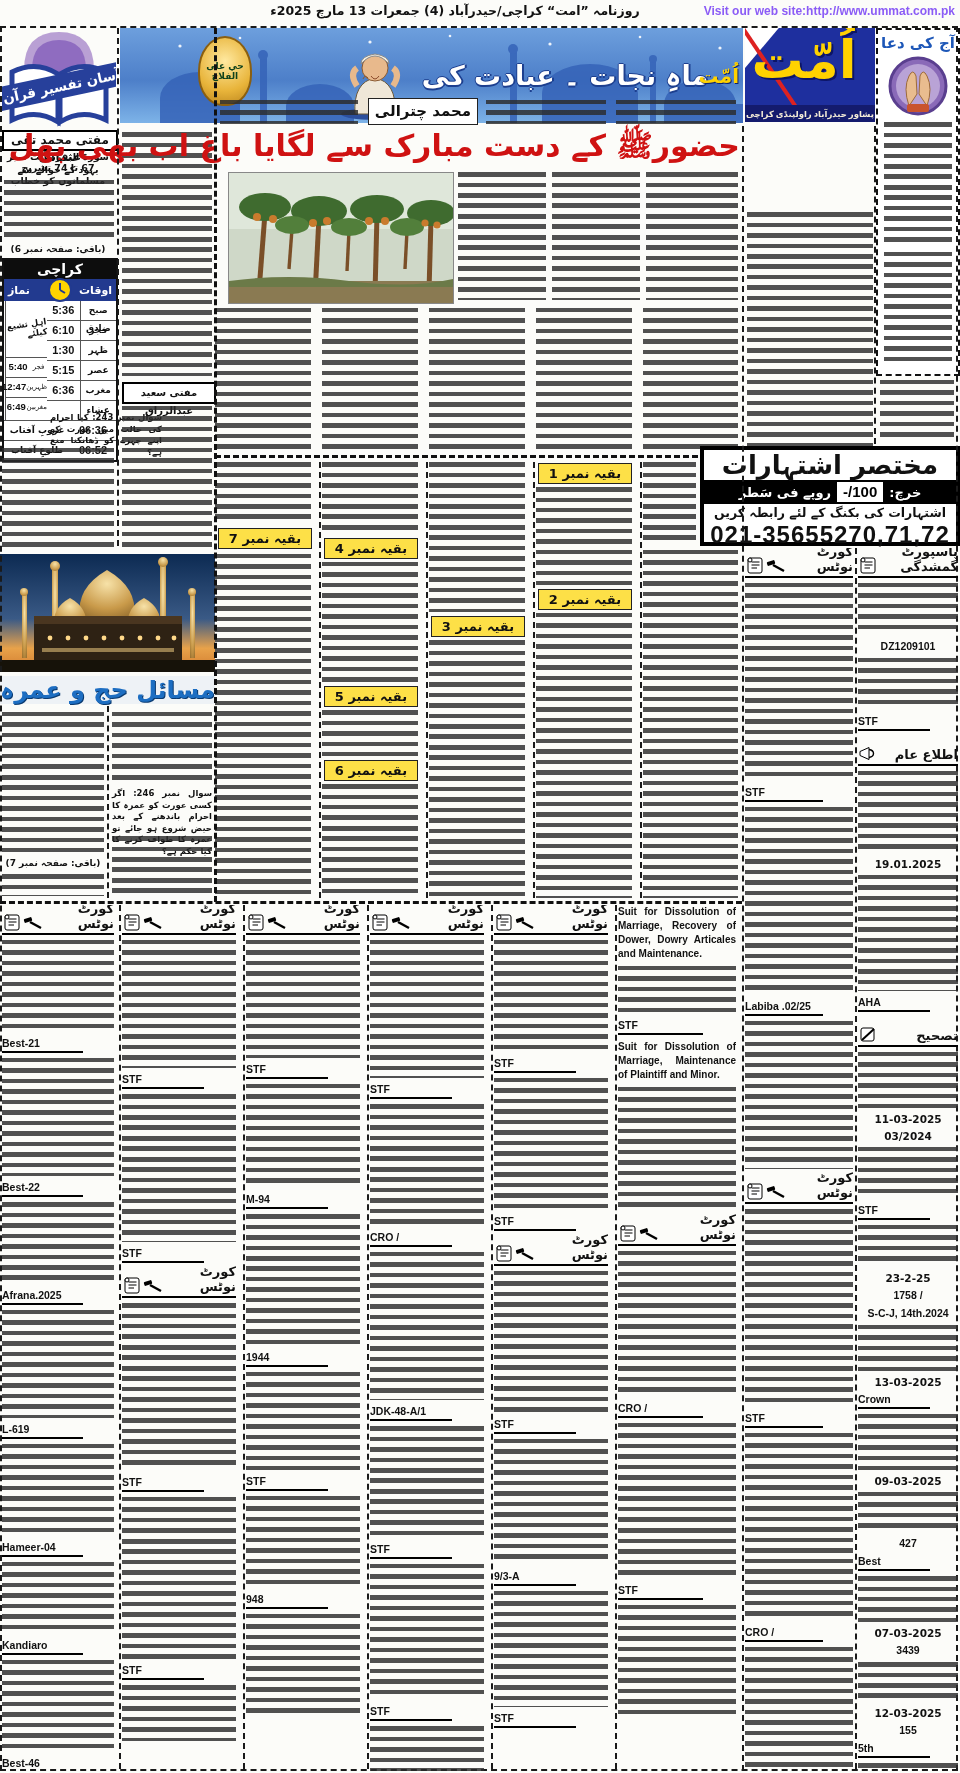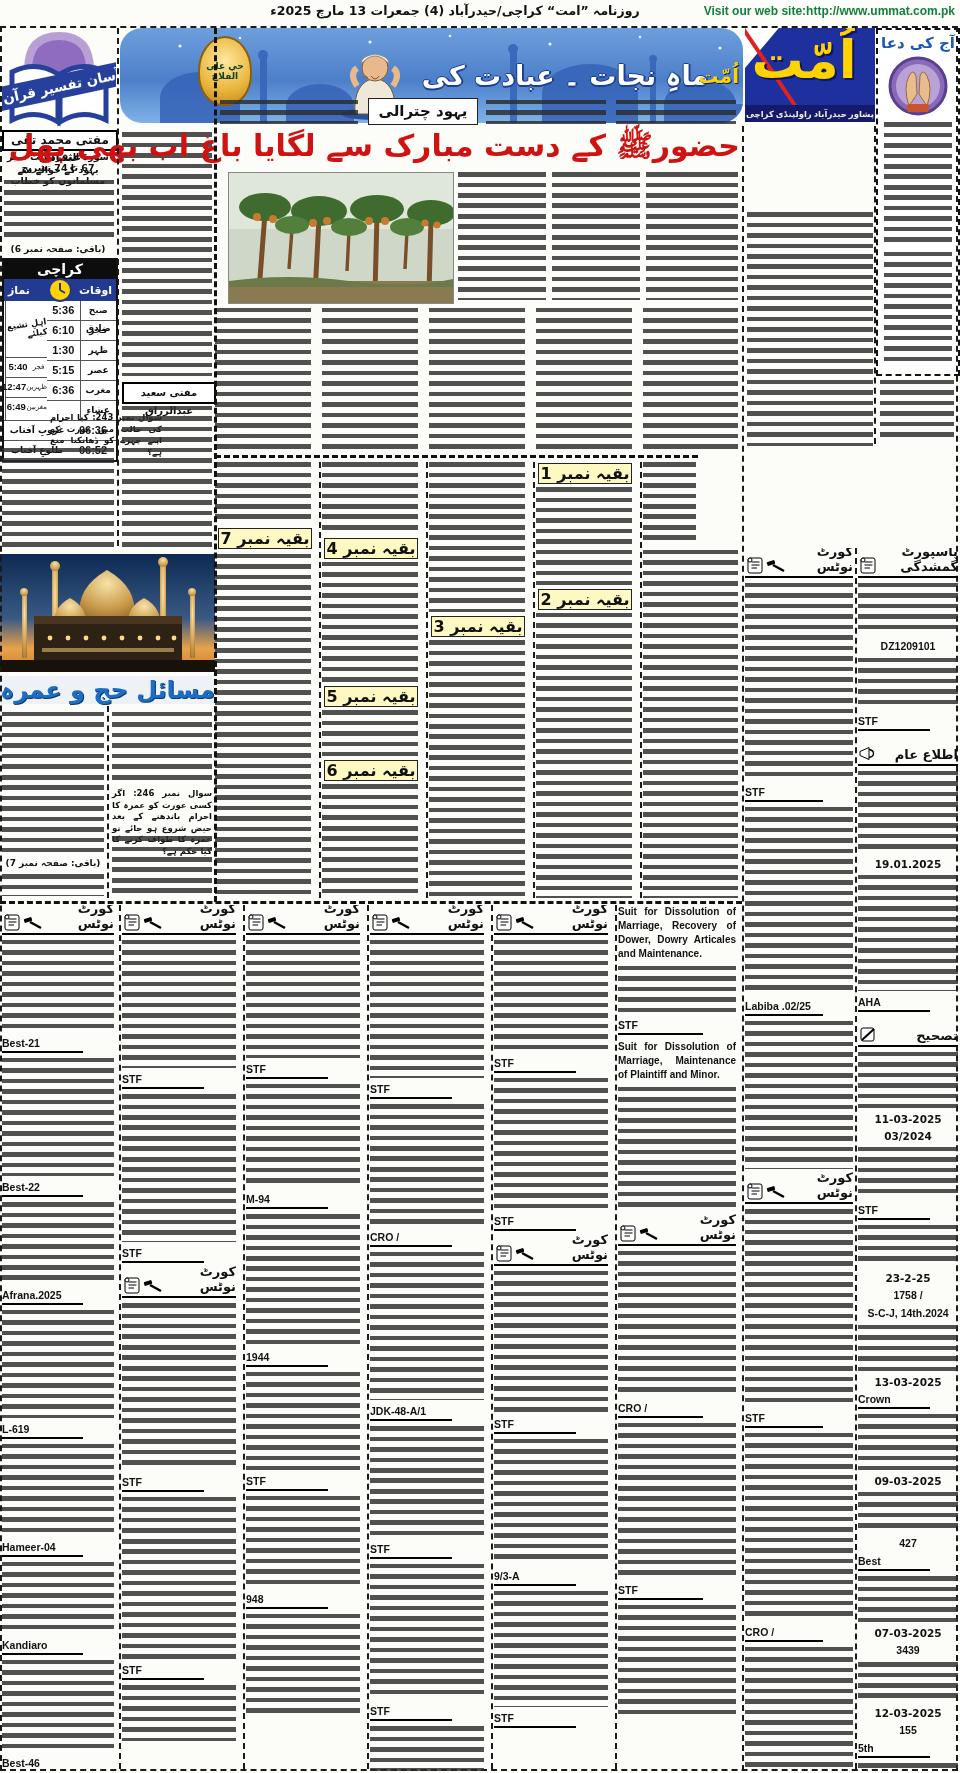--- a/index.html
+++ b/index.html
@@ -49,45 +49,45 @@
   
   .hajj-title{color:#1d6ec2;font-size:24px;font-weight:900;text-align:center;direction:rtl;text-shadow:1px 1px 0 #0a3a70;line-height:28px;}
   
   .clsbox{border:4px solid #000;background:#fff;}
   .cls-title{font-size:26px;font-weight:900;text-align:center;direction:rtl;line-height:30px;}
   .cls-rate{background:#000;color:#fff;display:flex;align-items:center;justify-content:center;gap:6px;height:24px;font-size:13px;font-weight:700;direction:rtl;}
   .cls-rate .amount{background:#fff;color:#000;font:900 15px/20px "Liberation Sans",sans-serif;padding:0 6px;}
   .cls-contact{font-size:12.5px;font-weight:900;text-align:center;direction:rtl;line-height:18px;}
   .cls-phone{font:900 24px/26px "Liberation Sans",sans-serif;text-align:center;letter-spacing:1px;}
   
-  .contbox{border:1.5px solid #222;background:#fef9c3;font-size:16px;font-weight:700;text-align:center;direction:rtl;line-height:19px;}
+  .contbox{border:1.5px solid #222;background:#fde047;font-size:13px;font-weight:700;text-align:center;direction:rtl;line-height:19px;}
   
   .adcol{position:absolute;overflow:hidden;}
   .adcol>div{margin-bottom:5px;}
   .hdr{display:flex;align-items:flex-end;justify-content:space-between;height:26px;border-bottom:2px solid #000;padding-bottom:2px;gap:10px;}
   .htxt{font-size:13px;font-weight:900;direction:rtl;}
   .hico{display:flex;gap:1px;align-items:center;}
   .sig{font:700 10.5px/13px "Liberation Sans",sans-serif;border-bottom:2.5px solid #000;width:72%;direction:ltr;text-align:left;padding-bottom:1px;}
   .adline{font-size:10.5px;font-weight:700;direction:rtl;text-align:center;}
   .num{font:700 10.5px/13px "Liberation Sans",sans-serif;direction:ltr;text-align:center;}
   .engad{font:700 10px/1.4 "Liberation Sans",sans-serif;direction:ltr;text-align:justify;}
   .leadtxt{font-size:9px;line-height:12px;text-align:justify;}
   .qline{font-size:8.5px;line-height:11.5px;font-weight:700;text-align:justify;}
   .contnote{font-size:9px;font-weight:700;text-align:center;direction:rtl;}
 </style>
 </head>
 <body>
 
 <div id="page">
 
   <div class="abs dateline rtl" style="left:250px;top:3px;width:410px;">روزنامہ ”امت“ کراچی/حیدرآباد (4) جمعرات 13 مارچ 2025ء</div>
-  <a class="abs website" style="left:640px;top:4px;width:315px;color:#15803d;text-decoration:none;">Visit our web site:http://www.ummat.com.pk</a>
+  <a class="abs website" style="left:640px;top:4px;width:315px;color:#8b5cf6;text-decoration:none;">Visit our web site:http://www.ummat.com.pk</a>
   <div class="abs hdash" style="left:0;top:26px;width:958px;"></div>
 
-  <div class="abs banner" style="left:120px;top:28px;width:623px;height:95px;border-radius:22px;">
+  <div class="abs banner" style="left:120px;top:28px;width:623px;height:95px;">
     <svg class="abs" style="left:0;top:0;" width="623" height="95" viewBox="0 0 623 95">
       <g fill="#3563b8" opacity="0.85">
         <ellipse cx="80" cy="70" rx="40" ry="26"></ellipse>
           <rect x="40" y="70" width="80" height="25"></rect>
         <ellipse cx="200" cy="78" rx="34" ry="22"></ellipse>
           <rect x="166" y="78" width="68" height="17"></rect>
         <ellipse cx="470" cy="66" rx="48" ry="30"></ellipse>
           <rect x="422" y="66" width="96" height="29"></rect>
         <ellipse cx="580" cy="76" rx="36" ry="24"></ellipse>
           <rect x="544" y="76" width="79" height="19"></rect>
@@ -278,21 +278,21 @@
 
   <div class="abs hajj-title" style="left:0;top:676px;width:215px;background:#eef2f6;">مسائل حج و عمرہ</div>
   <div class="abs greek" style="left:112px;top:712px;width:100px;height:70px;"></div>
   <div class="abs qline rtl" style="left:112px;top:788px;width:100px;">سوال نمبر 246: اگر کسی عورت کو عمرہ کا احرام باندھنے کے بعد حیض شروع ہو جائے تو عمرہ کا طواف کرنے کا کیا حکم ہے؟</div>
   <div class="abs greek" style="left:112px;top:836px;width:100px;height:60px;"></div>
   <div class="abs greek" style="left:2px;top:712px;width:102px;height:140px;"></div>
   <div class="abs contnote" style="left:2px;top:858px;width:102px;">(باقی: صفحہ نمبر 7)</div>
   <div class="abs greek" style="left:2px;top:874px;width:102px;height:22px;"></div>
 
   <div class="abs greek" style="left:220px;top:100px;width:138px;height:24px;"></div>
-  <div class="abs byline-box" style="left:368px;top:98px;width:108px;height:25px;">یہود چترالی</div>
+  <div class="abs byline-box" style="left:368px;top:98px;width:108px;height:25px;">محمد چترالی</div>
   <div class="abs greek" style="left:486px;top:100px;width:120px;height:24px;"></div>
   <div class="abs greek" style="left:616px;top:100px;width:120px;height:24px;"></div>
   <div class="abs headline" style="left:216px;top:126px;width:524px;">حضورﷺ کے دست مبارک سے لگایا باغ اب بھی پھل دیتا ہے</div>
 
   <svg class="abs" style="left:228px;top:172px;border:1px solid #888;" width="224" height="130" viewBox="0 0 224 130">
     <rect width="224" height="130" fill="#cfd8c8"></rect>
     <rect y="0" width="224" height="56" fill="#dfe7da"></rect>
     <g stroke="#7a4f28" stroke-width="5" fill="none">
       <path d="M30 118 L36 40"></path>
         <path d="M86 122 L90 44"></path>
@@ -352,20 +352,30 @@
   <div class="abs greek" style="left:429px;top:640px;width:96px;height:258px;"></div>
 
   <div class="abs contbox" style="left:538px;top:463px;width:92px;height:19px;">بقیہ نمبر 1</div>
   <div class="abs greek" style="left:536px;top:487px;width:96px;height:98px;"></div>
   <div class="abs contbox" style="left:538px;top:589px;width:92px;height:19px;">بقیہ نمبر 2</div>
   <div class="abs greek" style="left:536px;top:613px;width:96px;height:285px;"></div>
 
   <div class="abs greek" style="left:643px;top:462px;width:53px;height:80px;"></div>
   <div class="abs greek" style="left:643px;top:550px;width:95px;height:348px;"></div>
 
+  <div class="abs clsbox" style="left:700px;top:446px;width:252px;height:92px;">
+    <div class="cls-title">مختصر اشتہارات</div>
+    <div class="cls-rate">
+      <span>خرچ:</span>
+      <span class="amount">100/-</span>
+      <span>روپے فی سَطر</span>
+    </div>
+    <div class="cls-contact">اشتہارات کی بکنگ کے لئے رابطہ کریں</div>
+    <div class="cls-phone">021-35655270,71,72</div>
+  </div>
 
   <div class="abs vdash" style="left:0;top:26px;height:1745px;"></div>
   <div class="abs vdash" style="left:956px;top:26px;height:1745px;"></div>
   <div class="abs hdash" style="left:0;top:1769px;width:958px;"></div>
   <div class="abs vdash" style="left:117px;top:28px;height:518px;"></div>
   <div class="abs vdash thick" style="left:214px;top:28px;height:874px;"></div>
   <div class="abs vdash" style="left:742px;top:126px;height:1645px;"></div>
   <div class="abs vdash" style="left:874px;top:126px;height:318px;"></div>
   <div class="abs hdash thick" style="left:215px;top:455px;width:483px;"></div>
   <div class="abs vdash" style="left:319px;top:462px;height:436px;"></div>

